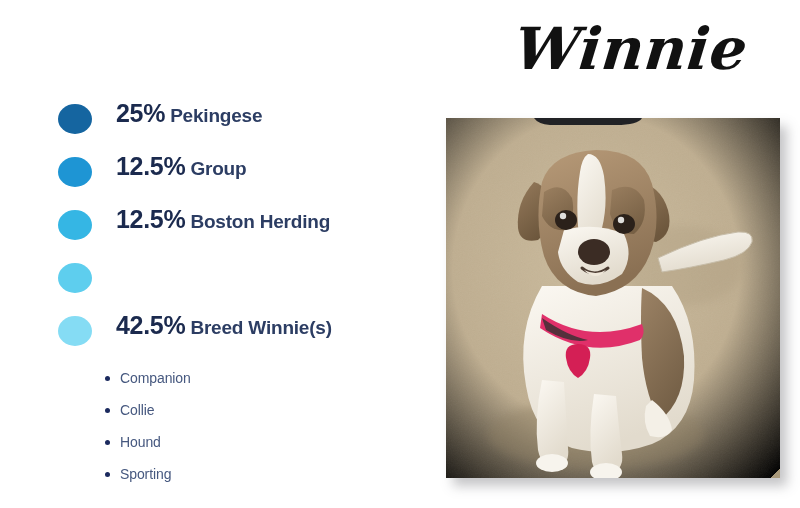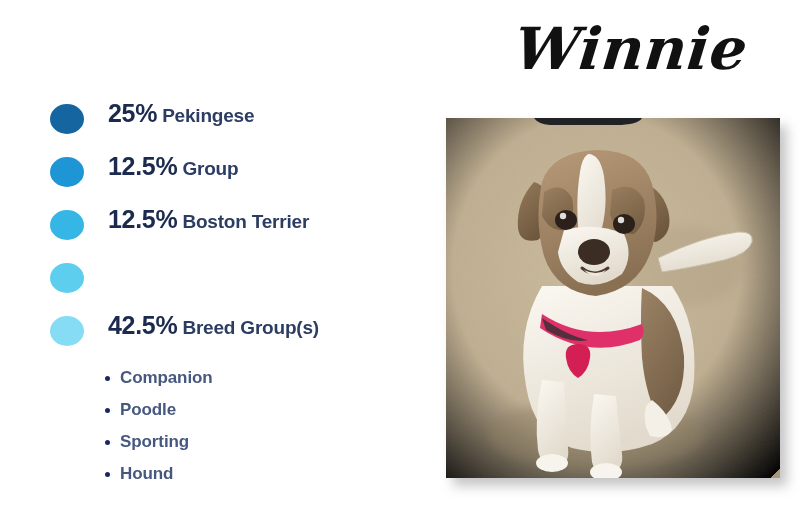--- a/index.html
+++ b/index.html
@@ -30,21 +30,21 @@
     line-height: 1;
     color: #111111;
     letter-spacing: 0.5px;
     transform: skewX(-6deg);
     white-space: nowrap;
   }
 
   
   #breed-breakdown {
     position: absolute;
-    left: 4px;
+    left: 12px;
     top: 96px;
     width: 440px;
   }
   .breed-row {
     position: relative;
     height: 53px;
   }
   .breed-dot {
     position: absolute;
     left: 46px;
@@ -89,22 +89,22 @@
     position: absolute;
     left: 104px;
     top: 362px;
     margin: 0;
     padding: 0;
     list-style: none;
   }
   #breed-group-list li {
     position: relative;
     padding-left: 16px;
-    font-size: 17px;
-    font-weight: 700;
+    font-size: 14px;
+    font-weight: 400;
     color: #46587f;
     line-height: 32px;
     letter-spacing: -0.1px;
     white-space: nowrap;
   }
   #breed-group-list li::before {
     content: "";
     position: absolute;
     left: 1px;
     top: 14px;
@@ -155,47 +155,47 @@
         <span class="breed-pct">12.5%</span><span class="breed-name">Group</span>
       </span>
       <span class="breed-underline" style="width: 168px;"></span>
     </span>
   </div>
 
   <div class="breed-row">
     <span class="breed-dot" style="background: rgb(53, 182, 228);"></span>
     <span class="breed-textwrap">
       <span class="breed-line">
-        <span class="breed-pct">12.5%</span><span class="breed-name">Boston Terrier</span>
+        <span class="breed-pct">12.5%</span><span class="breed-name">Boston Herding</span>
       </span>
       <span class="breed-underline" style="width: 272px;"></span>
     </span>
   </div>
 
   <div class="breed-row">
     <span class="breed-dot" style="background: rgb(94, 206, 238);"></span>
   </div>
 
   <div class="breed-row">
     <span class="breed-dot" style="background: rgb(133, 220, 244);"></span>
     <span class="breed-textwrap">
       <span class="breed-line">
-        <span class="breed-pct">42.5%</span><span class="breed-name">Breed Group(s)</span>
+        <span class="breed-pct">42.5%</span><span class="breed-name">Breed Winnie(s)</span>
       </span>
       <span class="breed-underline" style="width: 288px;"></span>
     </span>
   </div>
 
 </div>
 
 <ul id="breed-group-list">
   <li>Companion</li>
-  <li>Poodle</li>
+  <li>Collie</li>
+  <li>Hound</li>
   <li>Sporting</li>
-  <li>Hound</li>
 </ul>
 
 <div id="dog-photo-frame">
   <svg viewBox="0 0 334 360" preserveAspectRatio="xMidYMid slice">
     <defs>
       <radialGradient id="carpetGrad" cx="45%" cy="42%" r="78%">
         <stop offset="0%" stop-color="#cbbb9d"></stop>
         <stop offset="55%" stop-color="#bfae90"></stop>
         <stop offset="100%" stop-color="#a89madd"></stop>
         <stop offset="100%" stop-color="#a89878"></stop>

